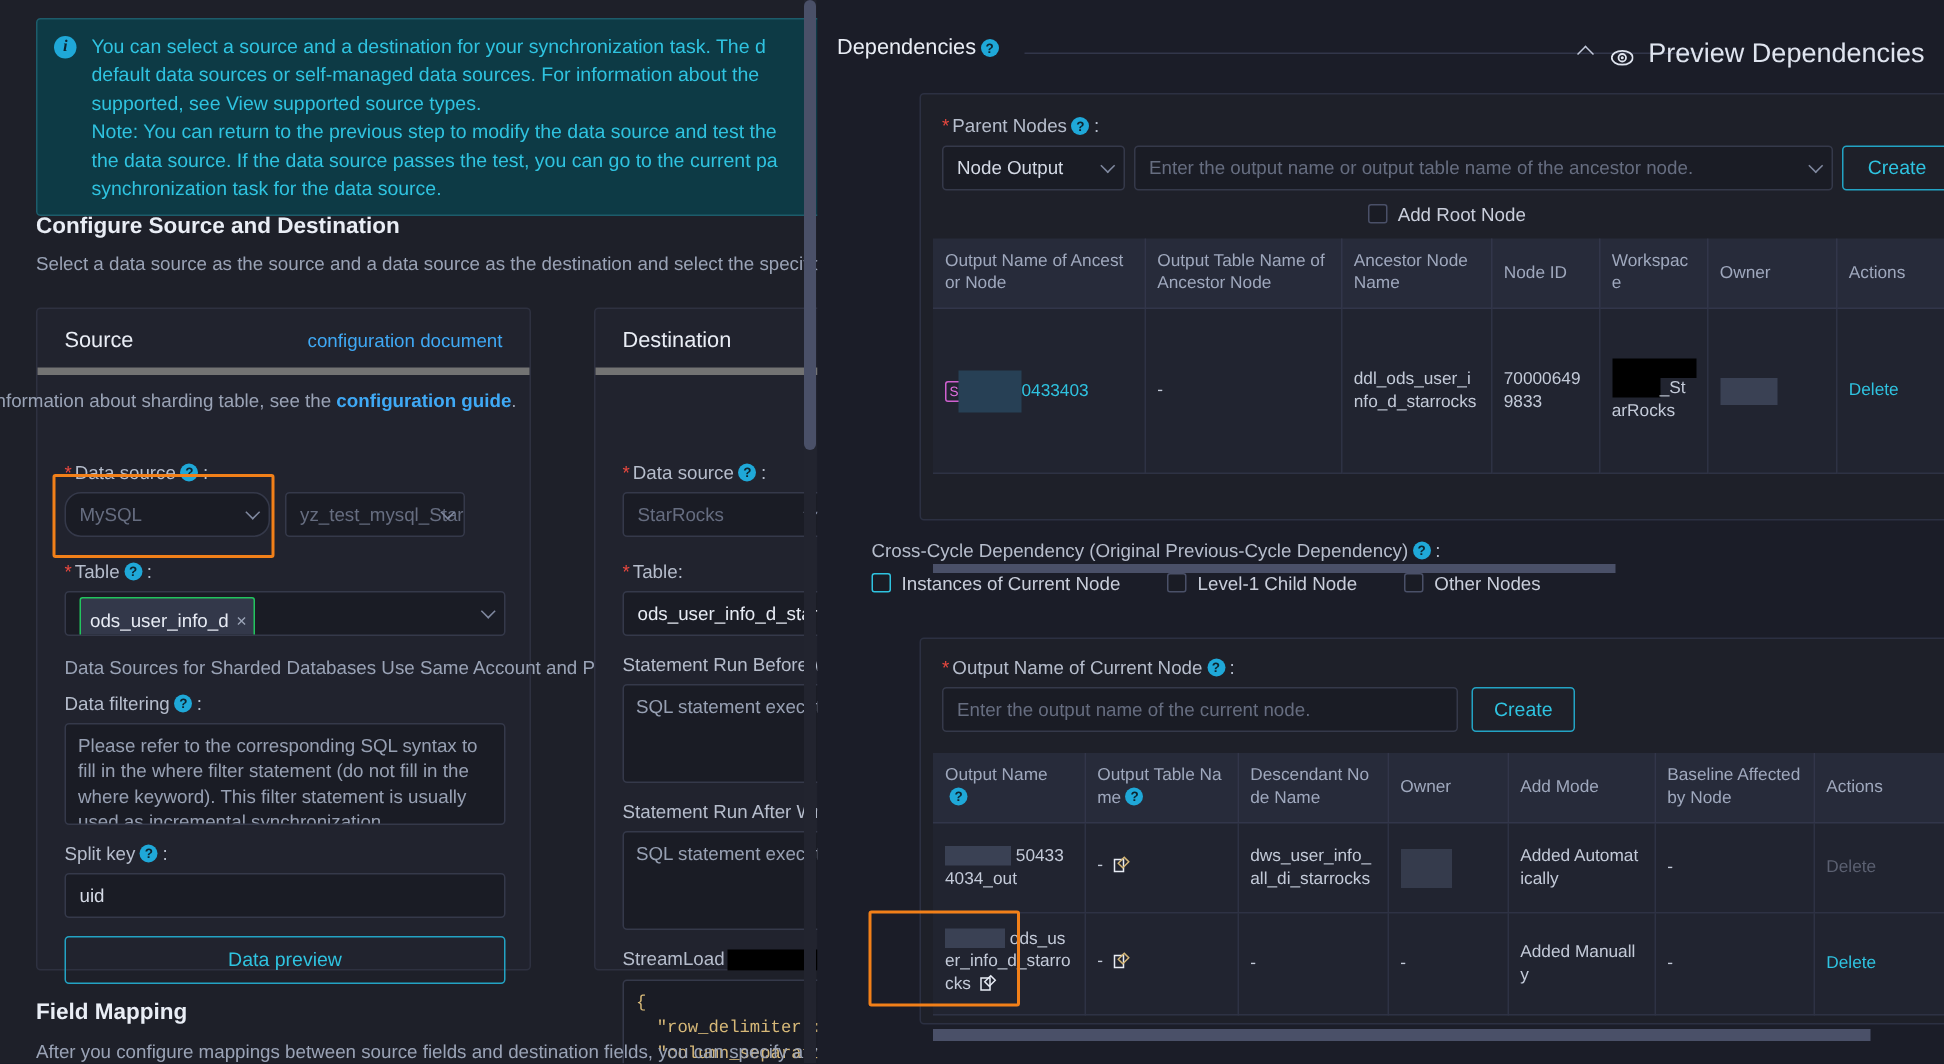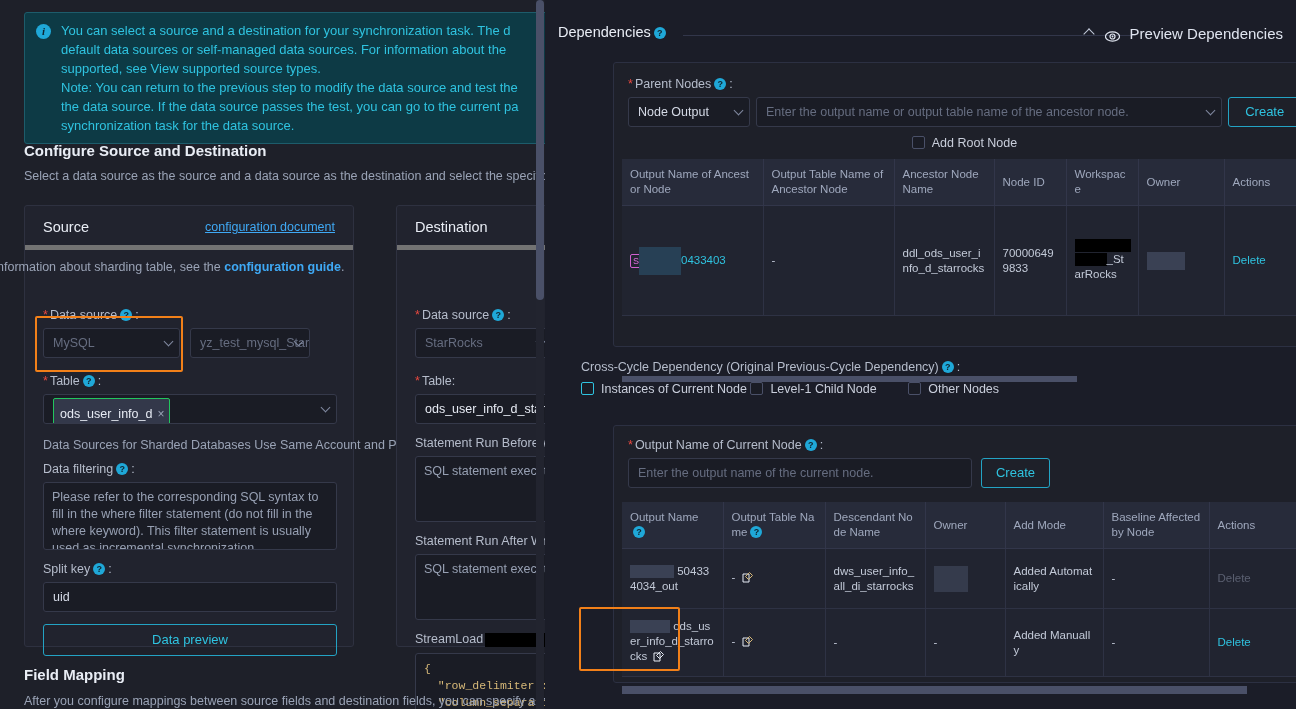--- a/index.html
+++ b/index.html
@@ -36,21 +36,20 @@
   }
   .card-head{
     height:44px; border-bottom:5px solid #737373; position:relative;
   }
   .card-head .ttl{
     position:absolute; left:18px; top:13px; font-size:14.5px; color:#e9edf5;
   }
   .card-head .lnk{
     position:absolute; right:18px; top:14px; font-size:12.5px; color:#3fa9f5;
     white-space:nowrap;
-    text-decoration:underline;
   }
   .card-body{ position:relative; padding:16px 18px; }
 
   .fl{ font-size:12.5px; color:#b6bdcc; white-space:nowrap; margin-bottom:6px; }
   .req{ color:#e8483f; margin-right:2px; }
   .qm{
     display:inline-block; width:12px; height:12px; border-radius:50%;
     background:#1fa8d8; color:#0d2530; font-size:9px; font-weight:bold;
     text-align:center; line-height:12px; vertical-align:1px; margin:0 3px;
     font-family:"Liberation Sans",sans-serif;
@@ -95,21 +94,21 @@
   
   #right-panel{
     position:absolute; left:545px; top:0; width:751px; height:709px;
     background:#1b1d28; overflow:hidden;
   }
   .dep-head{ position:absolute; left:13px; top:24px; width:725px; height:22px; }
   .dep-head .t{ float:left; font-size:14.5px; color:#e9edf5; }
   .dep-head .line{
     position:absolute; left:125px; right:150px; top:11px; height:1px; background:#32364a;
   }
-  .dep-head .right{ position:absolute; right:0; top:1px; font-size:15px; color:#dfe4ef; white-space:nowrap; }
+  .dep-head .right{ position:absolute; right:0; top:1px; font-size:18px; color:#dfe4ef; white-space:nowrap; }
   .caret-up{
     display:inline-block; width:8px; height:8px;
     border-left:1.6px solid #c3cadb; border-top:1.6px solid #c3cadb;
     transform:rotate(45deg); margin-right:8px; vertical-align:1px;
   }
   .eye{ display:inline-block; vertical-align:-3px; margin-right:5px; }
 
   .rbox{
     position:absolute; border:1px solid #2c3042; border-radius:3px; background:#1e2029;margin-left:32px;
   }
@@ -168,21 +167,21 @@
       <div class="card-head">
         <span class="ttl">Source</span>
         <span class="lnk">configuration document</span>
       </div>
       <div class="card-body">
 
         <div class="fl" style="margin-top:42px;">
           <span class="req">*</span><span>Data source</span><span class="qm">?</span>:
         </div>
         <div style="display:flex; gap:10px;">
-          <div class="inp" style="width:137px;">
+          <div class="inp" style="width:137px;border-radius:11px;">
             <span class="ghost">MySQL</span>
             <span class="chev"></span>
           </div>
           <div class="inp" style="width:120px;">
             <span class="ghost">yz_test_mysql_Star...</span>
             <span class="chev"></span>
           </div>
         </div>
 
         <div class="fl" style="margin-top:16px;">
@@ -351,21 +350,21 @@
         <div style="position:absolute; left:0; top:217px; width:455px; height:6px; background:#4a5068;"></div>
       </div>
     </div>
 
     <div style="position:absolute; left:580px; top:0; width:0; height:0;"></div>
     <div style="position:absolute; left:36px; top:360px; width:703px;">
       <div class="fl">
         <span>Cross-Cycle Dependency (Original Previous-Cycle Dependency)</span><span class="qm">?</span>:
       </div>
       <div style="margin-top:8px; font-size:12.5px; color:#c9cedb;">
-        <span style="">
+        <span style="margin-right:28px;">
           <span class="cb acc"></span><span>Instances of Current Node</span>
         </span>
         <span style="margin-right:28px;">
           <span class="cb"></span><span>Level-1 Child Node</span>
         </span>
         <span>
           <span class="cb"></span><span>Other Nodes</span>
         </span>
       </div>
     </div>

